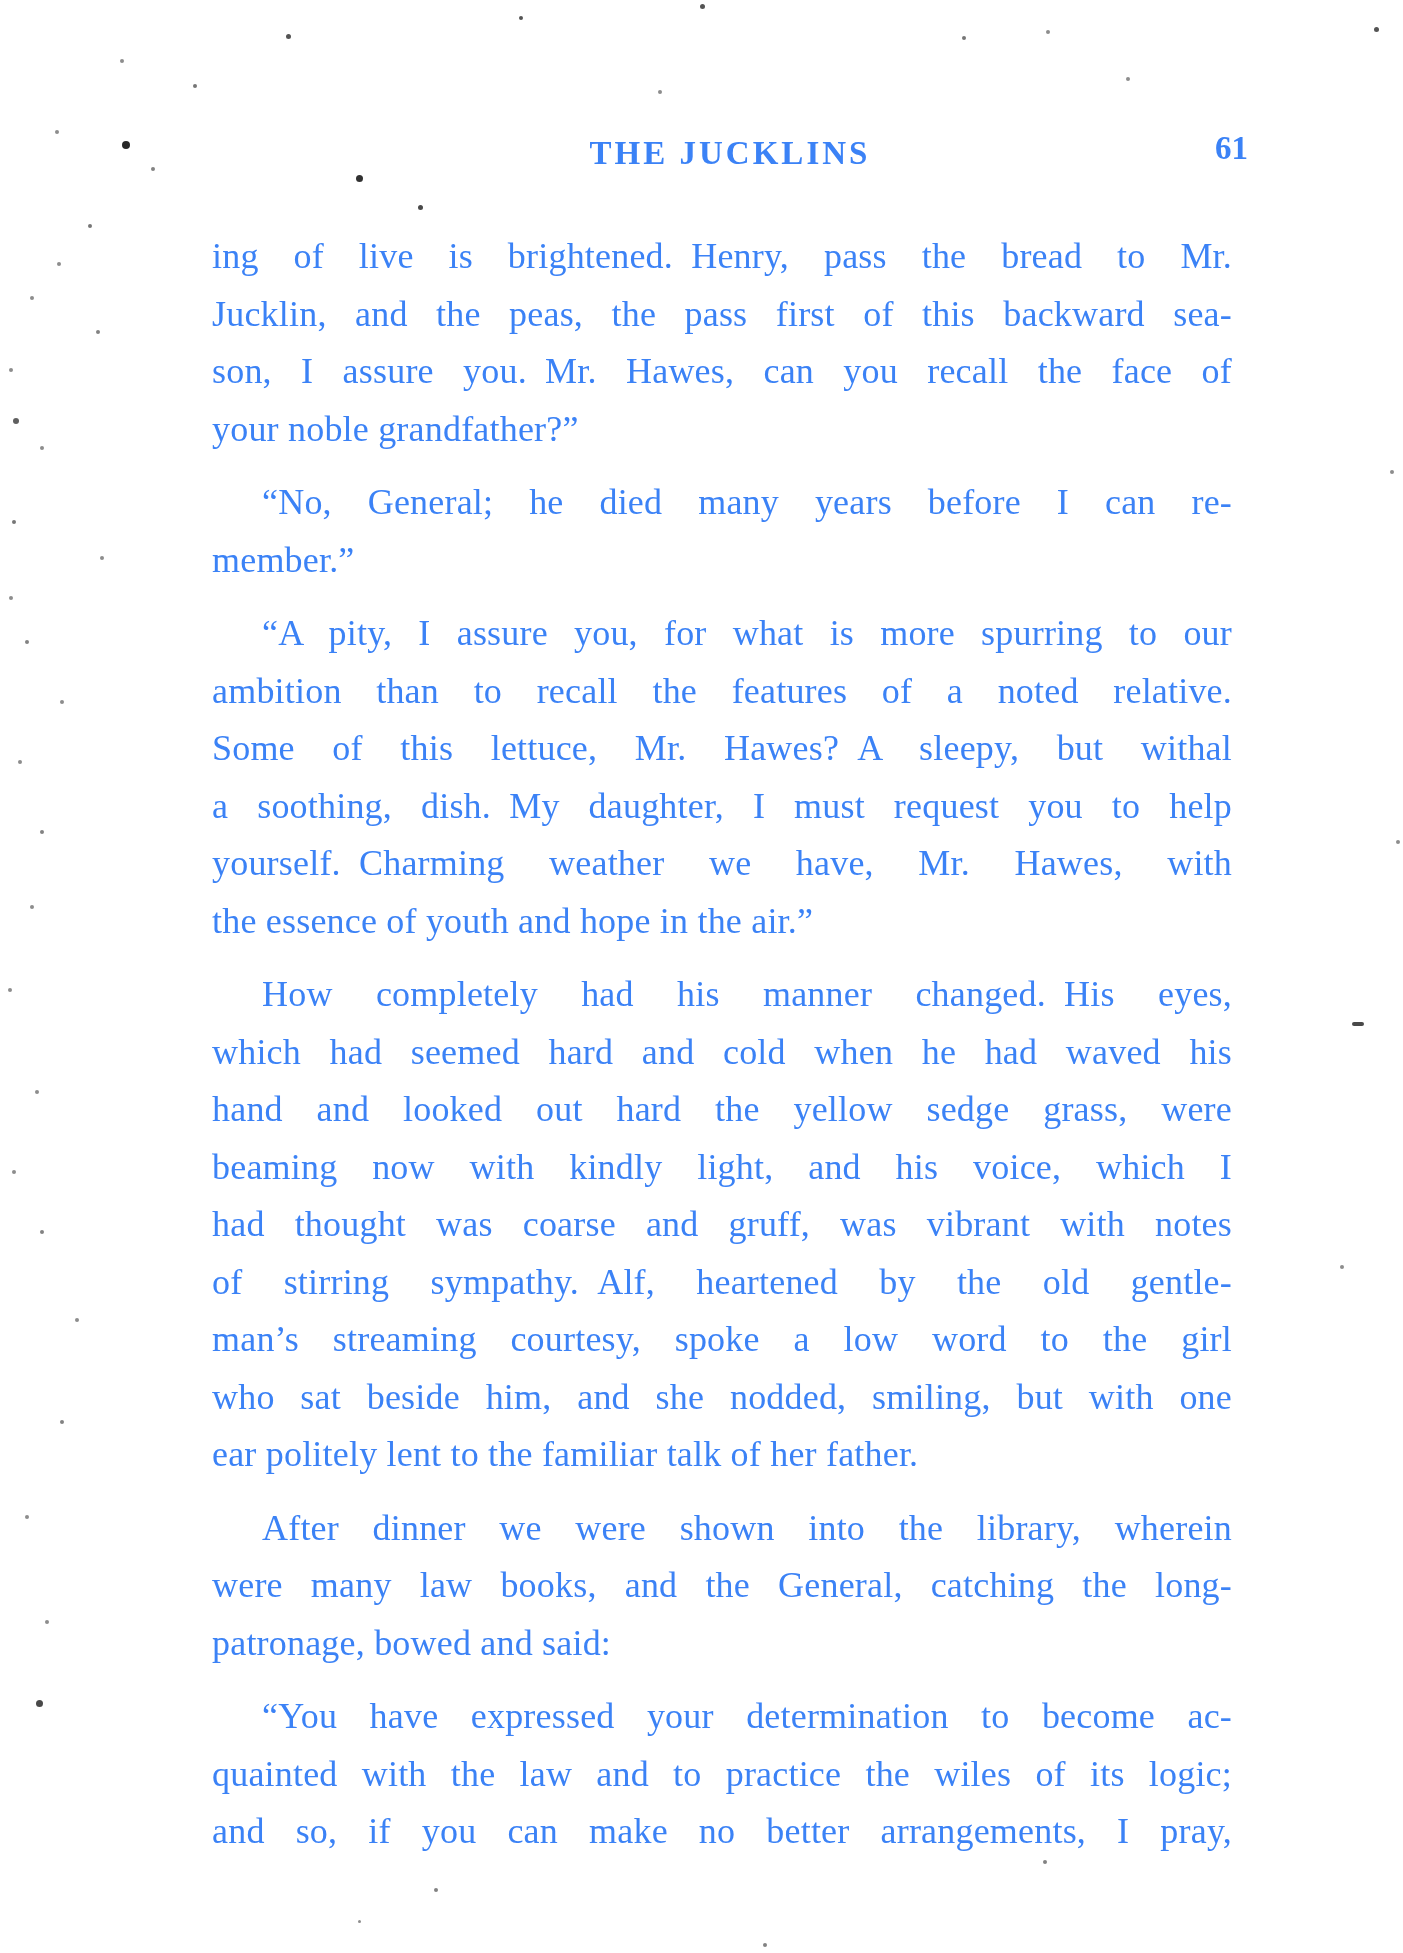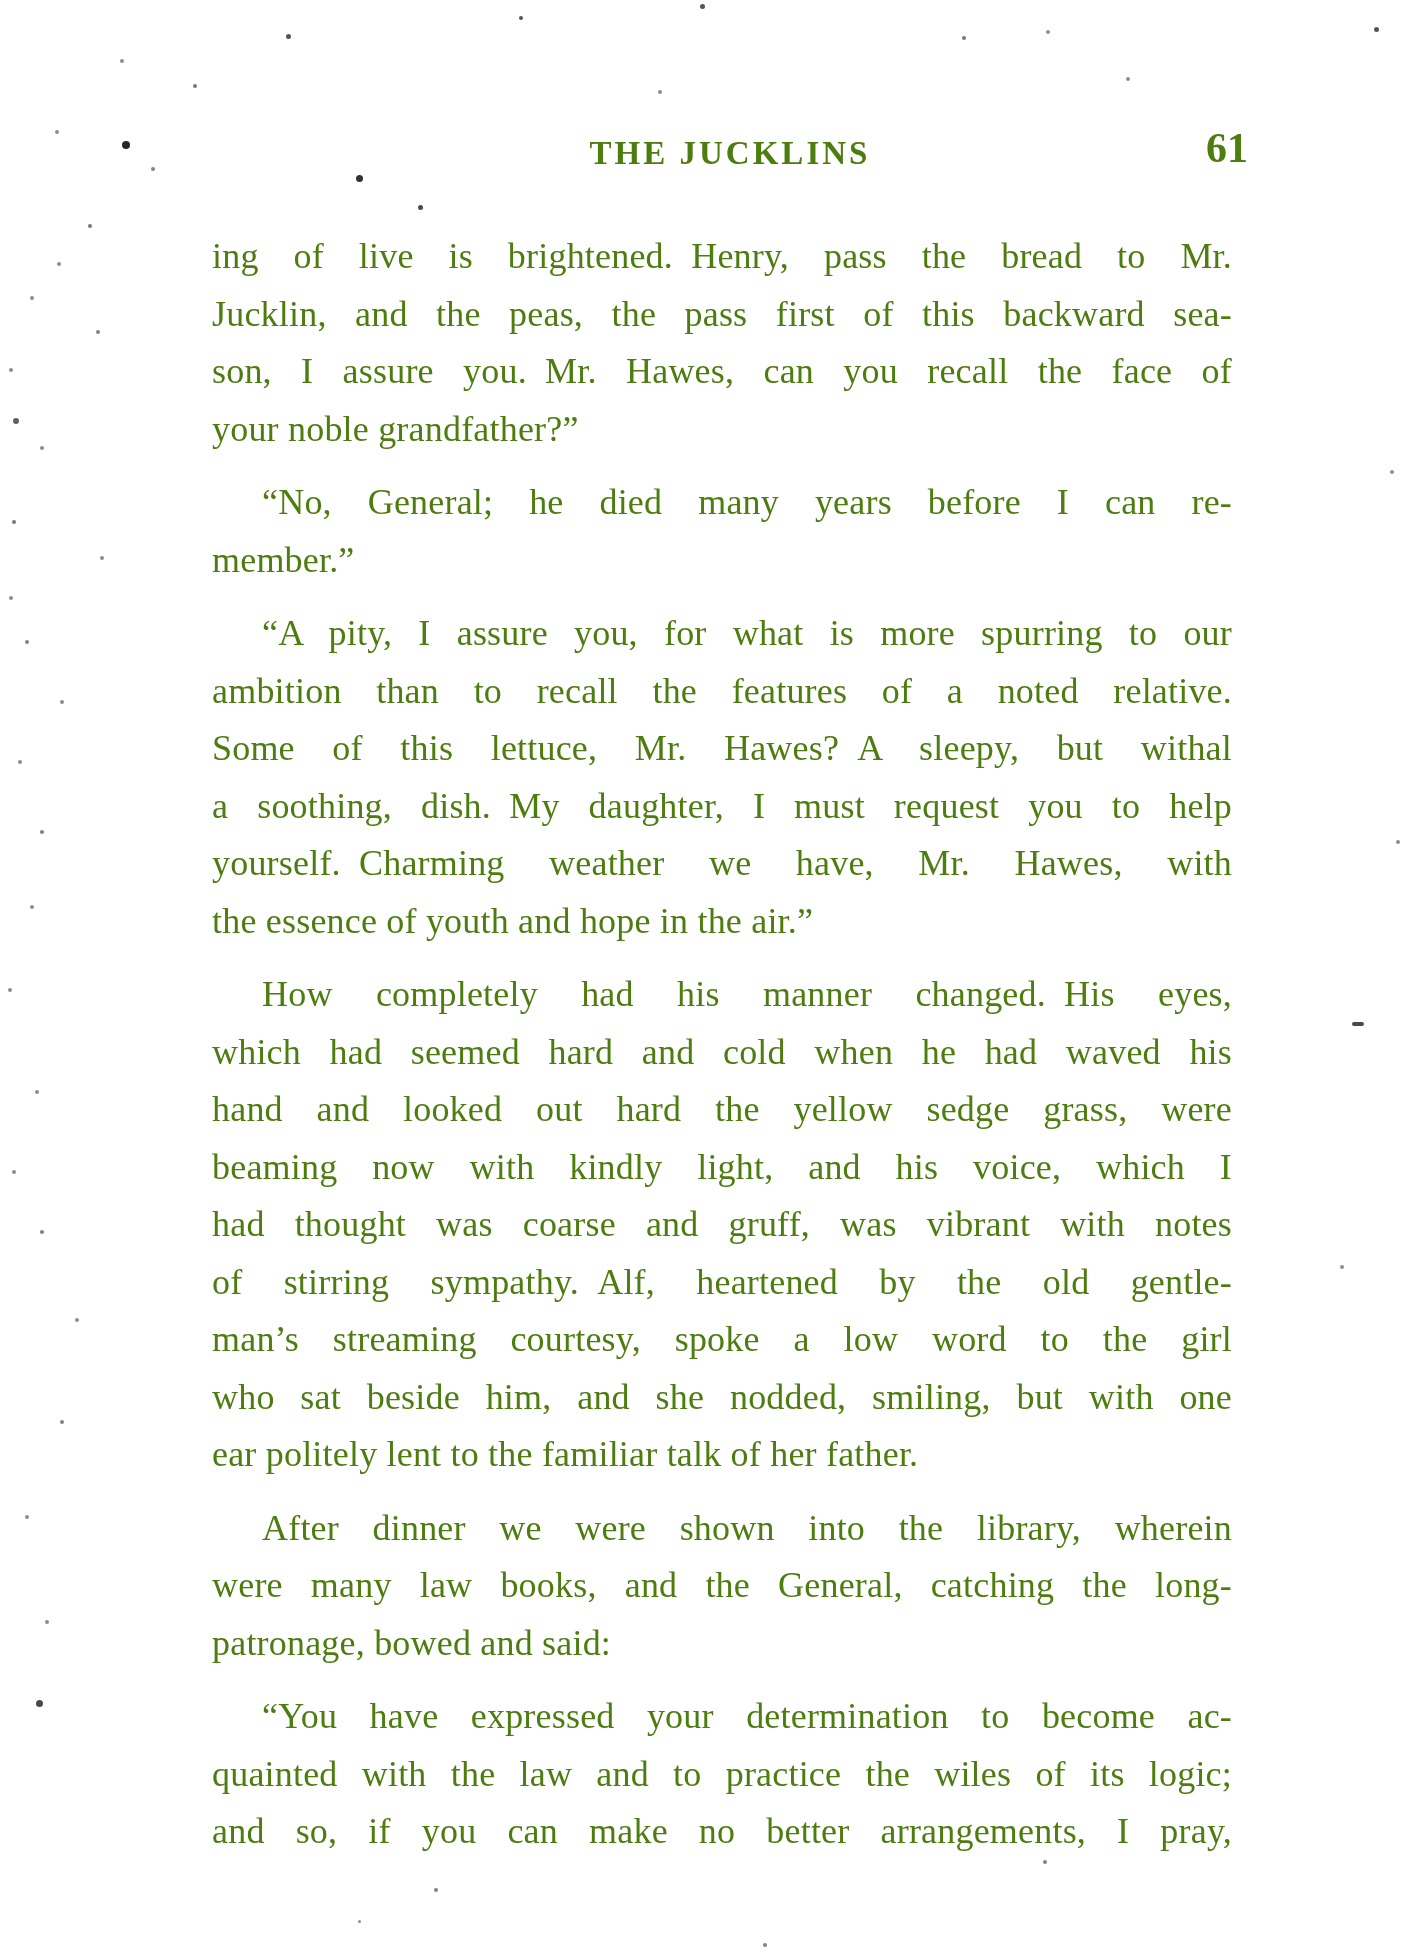--- a/index.html
+++ b/index.html
@@ -7,42 +7,42 @@
     padding: 0;
     background: #ffffff;
   }
   .page {
     position: relative;
     width: 1403px;
     height: 1953px;
     background: #ffffff;
     overflow: hidden;
     font-family: "Liberation Serif", "DejaVu Serif", serif;
-    color: #4d7c0f;
+    color: #3b82f6;
     text-decoration: underline;
   }
   
   .running-head {
     position: absolute;
     top: 133px;
     left: 196px;
     width: 1052px;
     text-align: center;
     font-size: 33px;
     font-weight: 700;
     letter-spacing: 3px;
     line-height: 40px;
     transform: translateX(8px);
     white-space: nowrap;
   }
   .folio {
     position: absolute;
     top: 128px;
     right: 155px;
-    font-size: 42px;
+    font-size: 33px;
     font-weight: 700;
     line-height: 40px;
   }
   
   .text-block {
     position: absolute;
     top: 212px;
     left: 196px;
     width: 1052px;
     font-size: 36px;

